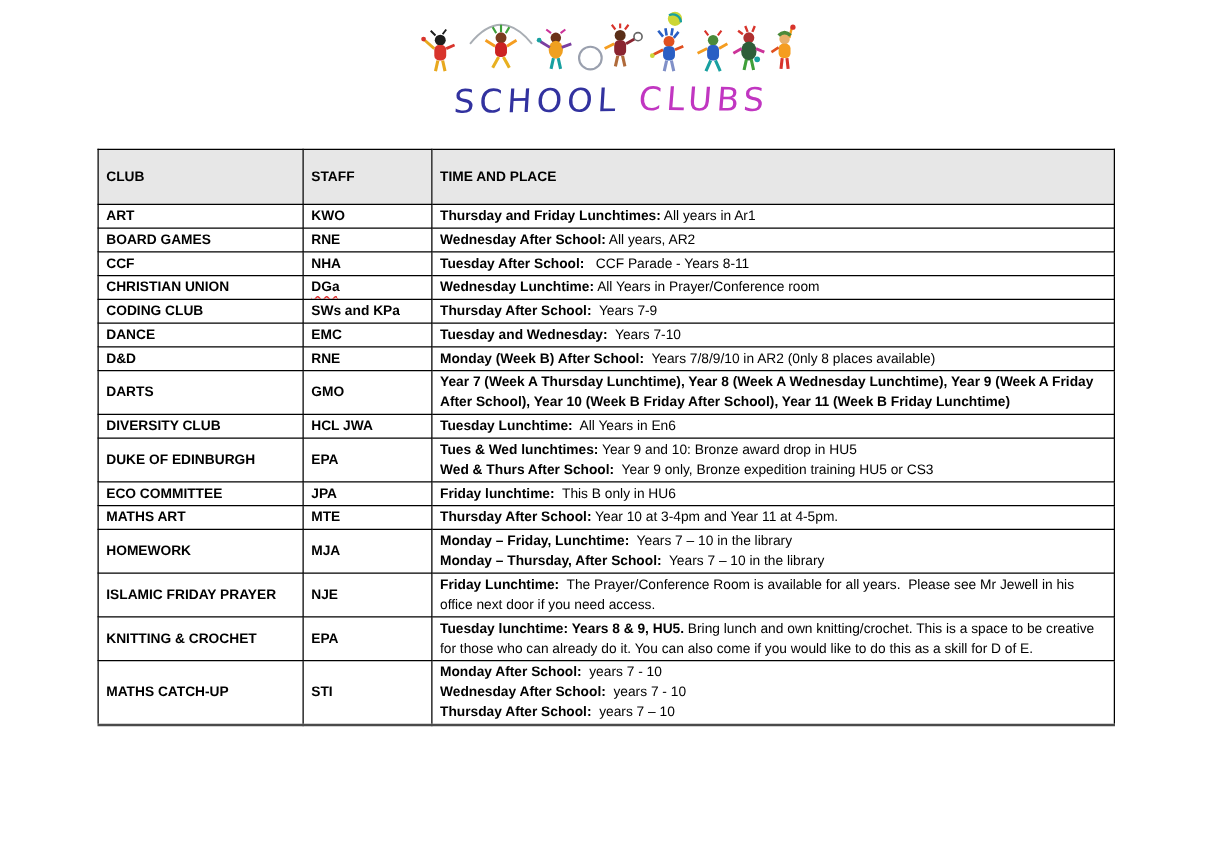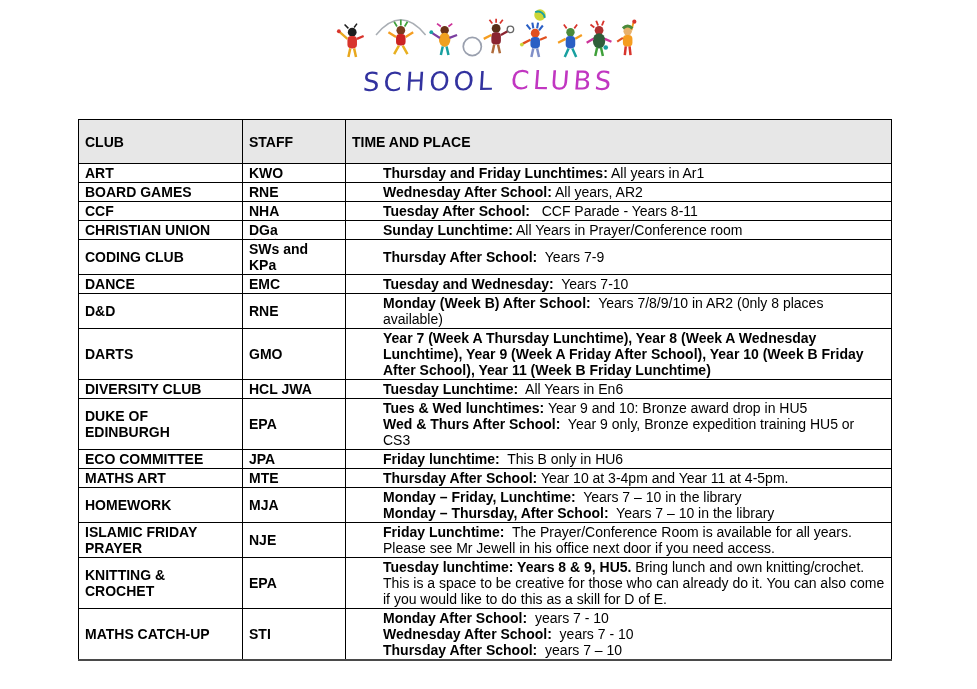--- a/index.html
+++ b/index.html
@@ -29,21 +29,21 @@
 
   
   table.clubs{
     position:absolute;left:78px;top:119px;width:813px;
     border-collapse:collapse;table-layout:fixed;
     border:1px solid #000;
     border-bottom:2px solid #4a4a4a;
   }
   .clubs th,.clubs td{
     border:1px solid #000;
-    font-size:14px;line-height:16px;
+    font-size:11px;line-height:16px;
     padding:1px 6px;
     vertical-align:middle;
     text-align:left;
     overflow:hidden;
   }
   .clubs thead th{
     background:#e7e7e7;
     font-weight:700;
     height:41px;
   }
@@ -53,21 +53,21 @@
   .seg-ublue{
     text-decoration-color:#4a6fd4;
     text-decoration-thickness:1px;
     text-underline-offset:2px;
   }
   .staff-redwavy{
     text-decoration:underline wavy #e03030;
     text-decoration-thickness:1px;
     text-underline-offset:3px;
   }
-  .line{display:block;margin-left:31px;}
+  .line{display:block;}
 </style>
 </head>
 <body>
 
 <div class="page">
 
   <div class="banner">
 
     <svg class="kids-svg" viewBox="0 0 320 62" width="305" height="60" aria-hidden="true">
 
@@ -182,21 +182,21 @@
           <td class="details"><div class="line"><span class="seg-b">Wednesday After School:</span><span> All years, AR2</span></div></td>
         </tr>
         <tr>
           <td class="club"><span>CCF</span></td>
           <td class="staff"><span>NHA</span></td>
           <td class="details"><div class="line"><span class="seg-b">Tuesday After School:</span><span>   CCF Parade - Years 8-11</span></div></td>
         </tr>
         <tr>
           <td class="club"><span>CHRISTIAN UNION</span></td>
           <td class="staff"><span class="staff-redwavy">DGa</span></td>
-          <td class="details"><div class="line"><span class="seg-b">Sunday Lunchtime:</span><span> All Years in Prayer/Conference room</span></div></td>
+          <td class="details"><div class="line"><span class="seg-b">Wednesday Lunchtime:</span><span> All Years in Prayer/Conference room</span></div></td>
         </tr>
         <tr>
           <td class="club"><span>CODING CLUB</span></td>
           <td class="staff"><span>SWs and KPa</span></td>
           <td class="details"><div class="line"><span class="seg-b">Thursday After School:</span><span>  Years 7-9</span></div></td>
         </tr>
         <tr>
           <td class="club"><span>DANCE</span></td>
           <td class="staff"><span>EMC</span></td>
           <td class="details"><div class="line"><span class="seg-b">Tuesday and Wednesday:</span><span>  Years 7-10</span></div></td>

